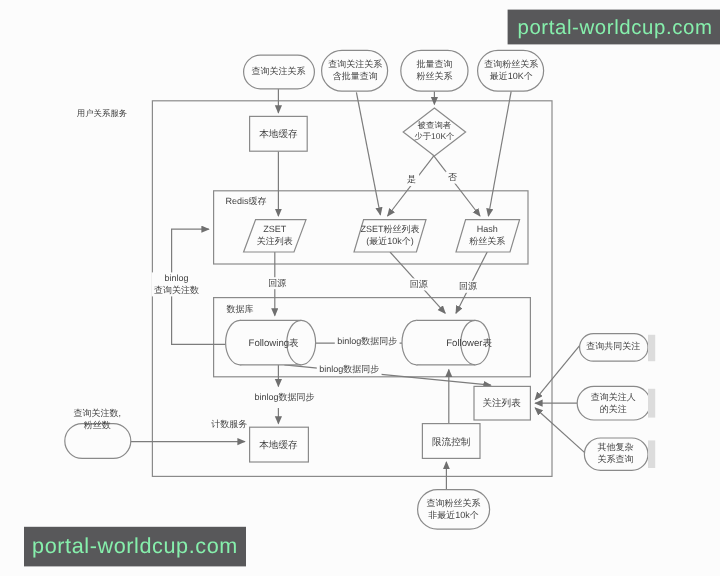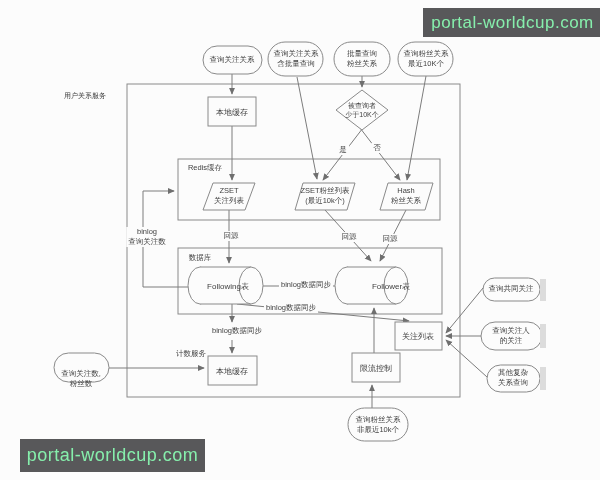--- a/index.html
+++ b/index.html
@@ -121,21 +121,21 @@
 <div class="lbl fs75" style="left:200px;top:258px">数据库</div>
 <div class="lbl" style="left:228px;top:286px">Following表</div>
 <div class="lbl" style="left:391px;top:286px">Follower表</div>
 <div class="lbl fs75 bg" style="left:306px;top:285px">binlog数据同步</div>
 <div class="lbl fs75 bg" style="left:291px;top:308px">binlog数据同步</div>
 <div class="lbl fs75 bg" style="left:237px;top:331px">binlog数据同步</div>
 <div class="lbl fs75" style="left:191px;top:354px">计数服务</div>
 <div class="lbl" style="left:232px;top:371px">本地缓存</div>
 <div class="lbl" style="left:376px;top:368px">限流控制</div>
 <div class="lbl" style="left:418px;top:336px">关注列表</div>
-<div class="lbl fs75" style="left:81px;top:379px">查询关注数,
+<div class="lbl fs75" style="left:81px;top:350px">查询关注数,
 粉丝数</div>
 <div class="lbl fs75" style="left:378px;top:425px">查询粉丝关系
 非最近10k个</div>
 <div class="lbl fs75" style="left:511px;top:289px">查询共同关注</div>
 <div class="lbl fs75" style="left:511px;top:336px">查询关注人
 的关注</div>
 <div class="lbl fs75" style="left:513px;top:378px">其他复杂
 关系查询</div>
 
 <div class="wm wm-top">portal-worldcup.com</div>

